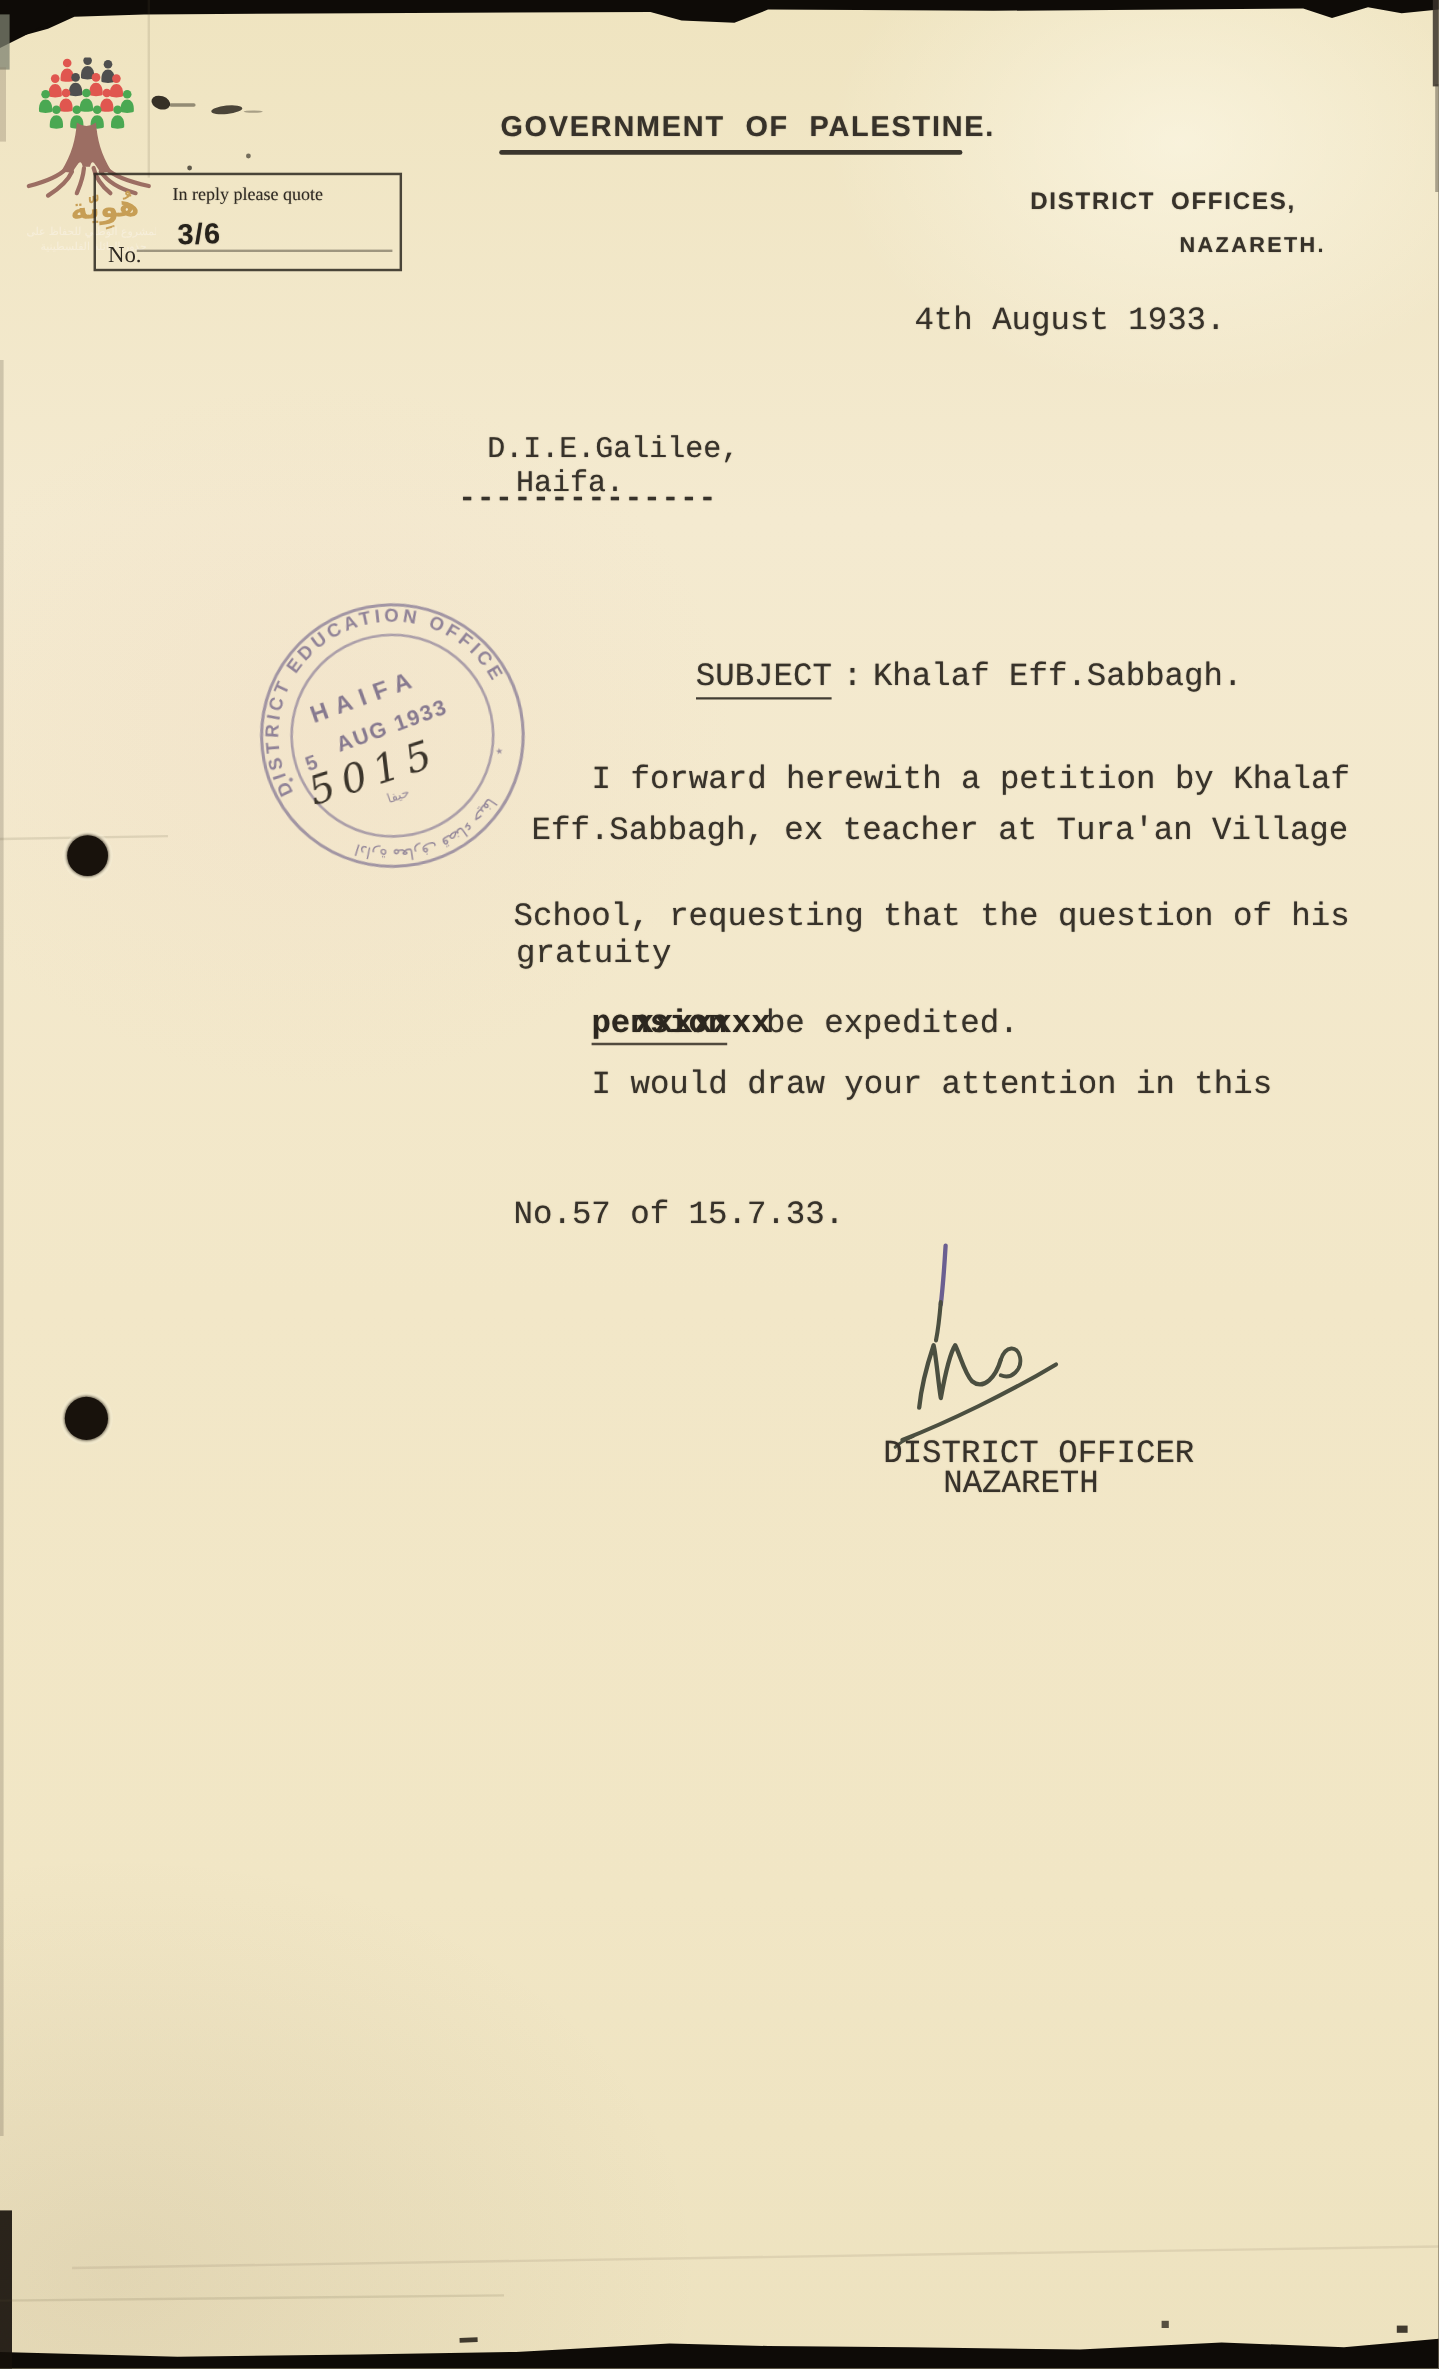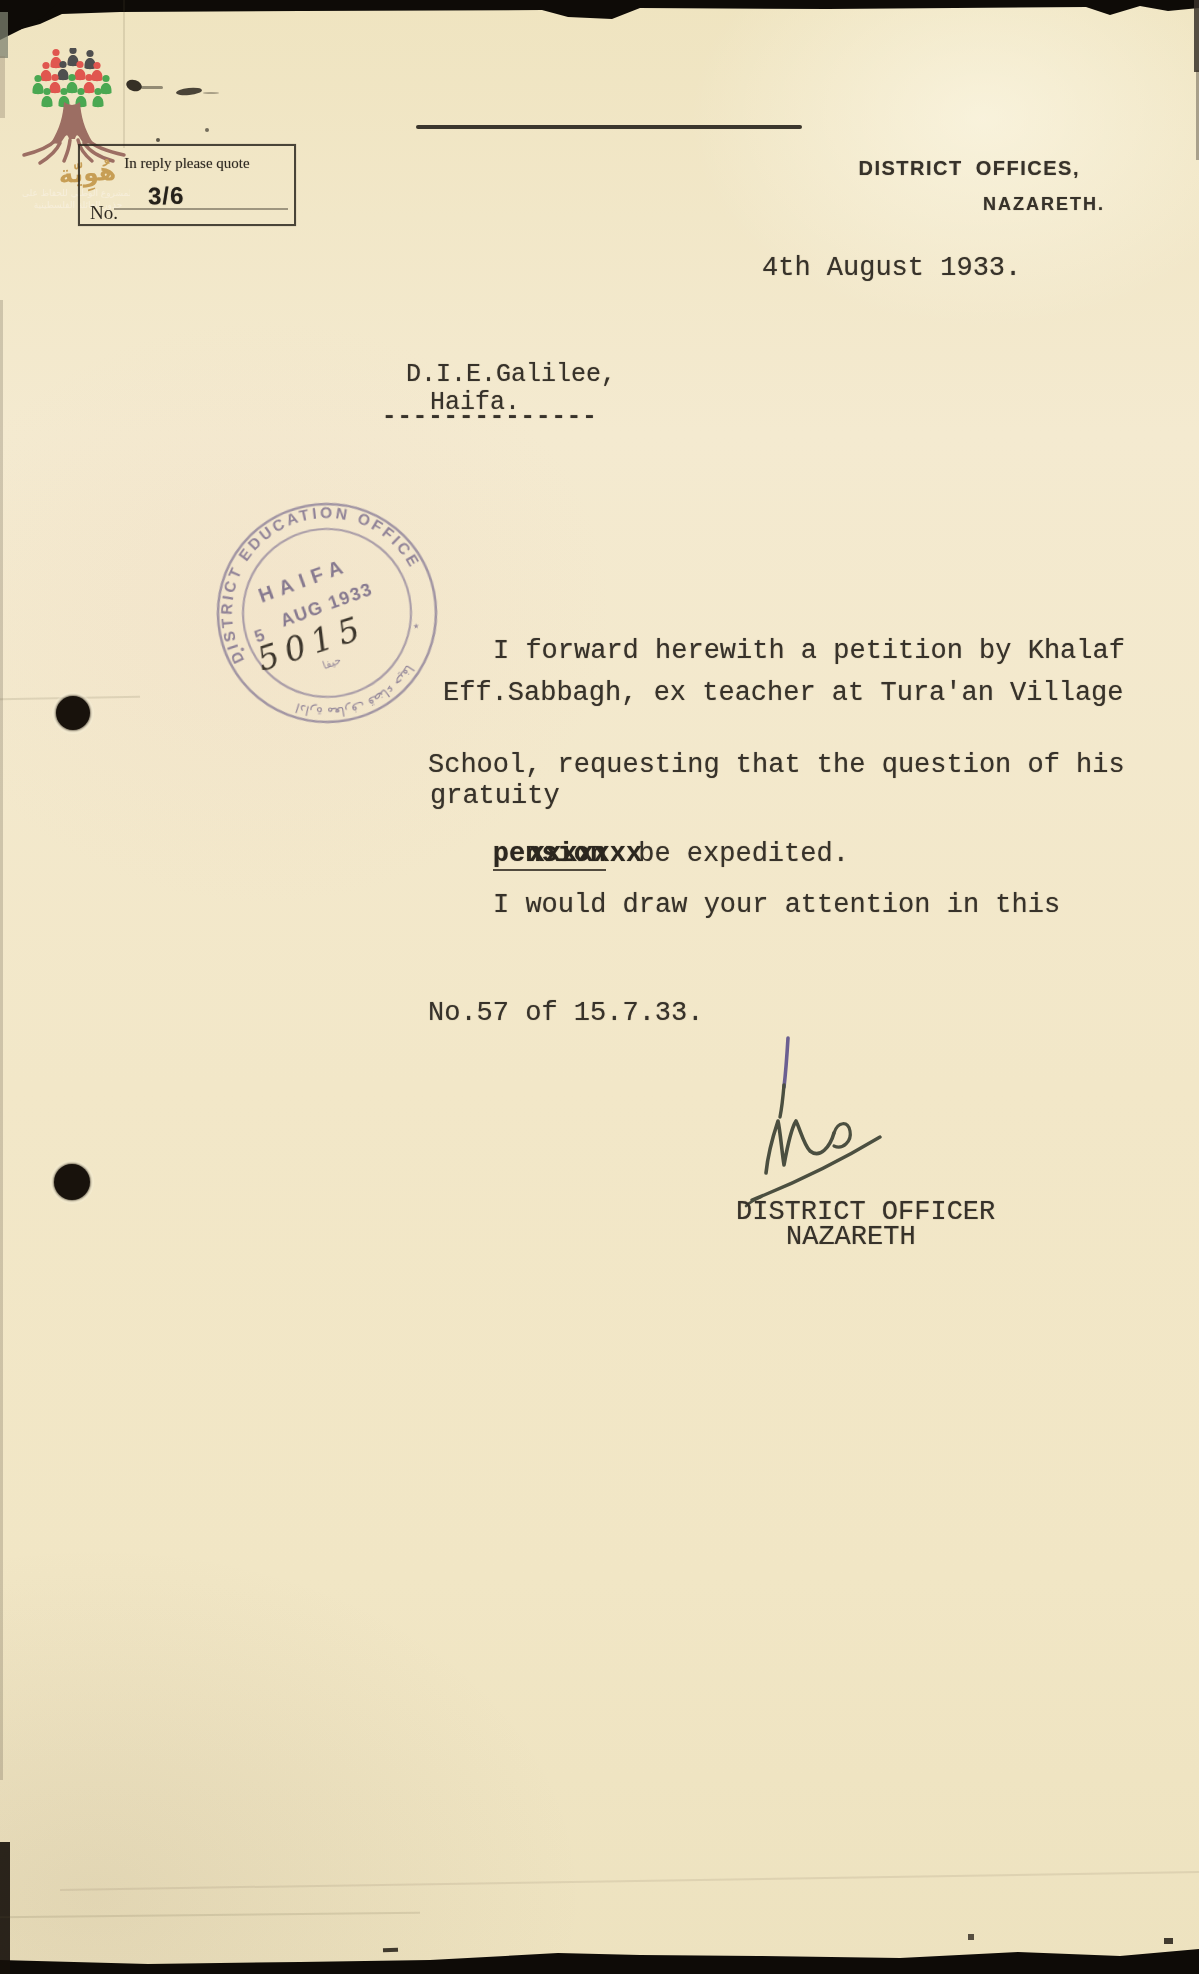--- a/index.html
+++ b/index.html
@@ -19,21 +19,21 @@
   .fs27{font-size:27px;text-align:right;} .fs25{font-size:25px;} .fs24{font-size:24px;}
   
   .printed{position:absolute;font-family:"Liberation Sans",sans-serif;font-weight:bold;
            color:#37322a;text-shadow:0 0 1px rgba(45,40,30,0.5);white-space:pre;}
   .gov-title{font-size:24px;letter-spacing:1.5px;word-spacing:9px;}
   .gov-underline{position:absolute;background:#2b2720;opacity:0.92;border-radius:2px;}
   .dist{font-size:20px;letter-spacing:1.5px;word-spacing:6px;}
   .naz{font-size:18px;letter-spacing:2px;}
   
   .reply-box{position:absolute;left:78px;top:144px;width:214px;height:78px;
-             border:2px solid rgba(44,39,30,0.85);box-shadow:0 0 1px rgba(44,39,30,0.4);}
+             border:2px solid rgba(44,39,30,0.85);box-shadow:0 0 1px rgba(44,39,30,0.4);padding-left:39px;}
   .reply-caption{position:absolute;left:0;right:0;top:9px;text-align:center;
                  font-family:"Liberation Serif",serif;font-size:15px;color:#2f2a22;
                  text-shadow:0 0 1px rgba(47,42,34,0.4);}
   .reply-no{position:absolute;left:10px;top:56px;font-family:"Liberation Serif",serif;
             font-size:19px;color:#2f2a22;}
   .reply-number{position:absolute;left:68px;top:36px;font-family:"Liberation Sans",sans-serif;
             font-weight:bold;font-size:24px;color:#26221b;transform:rotate(-1.5deg);
             text-shadow:0 0 1px rgba(38,34,27,0.5);letter-spacing:1px;}
   .reply-line{position:absolute;left:34px;right:6px;top:62px;height:2px;
               background:rgba(58,50,40,0.45);}
@@ -133,20 +133,21 @@
   <div class="smudge" style="left:205px;top:128px;width:4px;height:4px;opacity:0.6;"></div>
   <div class="smudge" style="left:156px;top:138px;width:4px;height:4px;opacity:0.7;"></div>
 
   <div class="reply-box">
     <div class="reply-caption">In reply please quote</div>
     <div class="reply-no">No.</div>
     <div class="reply-number">3/6</div>
     <div class="reply-line"></div>
   </div>
 
+  <div class="printed gov-title" style="left:417px;top:92px;">GOVERNMENT OF PALESTINE.</div>
   <div class="gov-underline" style="left:416px;top:125px;width:386px;height:4px;"></div>
   <div class="printed dist" style="right:119px;top:157px;">DISTRICT OFFICES,</div>
   <div class="printed naz" style="right:94px;top:194px;">NAZARETH.</div>
   <div class="tw fs27" style="left:762px;top:253px;">4th August 1933.</div>
 
   <div class="tw fs25" style="left:406px;top:360px;text-align:center;">D.I.E.Galilee,</div>
   <div class="tw fs25" style="left:430px;top:388px;">Haifa.</div>
   <div class="tw fs24 dashes" style="left:382px;top:403px;">--------------</div>
 
   <svg class="abs stamp-svg" style="left:207px;top:493px;transform:rotate(-6deg);" width="240" height="240" viewBox="0 0 240 240">
@@ -166,20 +167,23 @@
     <text x="204" y="146" font-size="12" fill="rgba(118,105,138,0.8)">٭</text>
     <g transform="rotate(-14 120 120)">
       <text x="62" y="88" font-family="Liberation Sans" font-size="20" font-weight="bold" letter-spacing="7" fill="rgba(110,97,130,0.9)">HAIFA</text>
       <text x="44" y="124" font-family="Liberation Sans" font-size="17" font-weight="bold" fill="rgba(110,97,130,0.85)">5</text>
       <text x="74" y="118" font-family="Liberation Sans" font-size="18" font-weight="bold" letter-spacing="1.5" fill="rgba(110,97,130,0.9)">AUG 1933</text>
       <text x="98" y="172" font-family="DejaVu Sans" font-size="11" fill="rgba(118,105,138,0.8)">حيفا</text>
     </g>
     <text x="46" y="160" font-family="DejaVu Serif" font-style="italic" font-size="33" letter-spacing="7" fill="#28221a" transform="rotate(-12 100 150)">5015</text>
   </svg>
 
+  <div class="tw fs27" style="left:515px;top:520px;">
+    <span class="subj-label">SUBJECT</span><span class="subj-sep">:</span><span>Khalaf Eff.Sabbagh.</span>
+  </div>
 
   <div class="tw fs27" style="left:493px;top:636px;">I forward herewith a petition by Khalaf</div>
   <div class="tw fs27" style="left:428px;top:678px;margin-left:15px;">Eff.Sabbagh, ex teacher at Tura'an Village</div>
   <div class="tw fs27" style="left:428px;top:750px;">School, requesting that the question of his</div>
   <div class="tw fs27" style="left:430px;top:781px;">gratuity</div>
   <div class="tw fs27" style="left:428px;top:809px;">
     <span class="struck"><span>pension</span><span class="sx">xxxxxxx</span></span><span class="after-struck">be expedited.</span>
   </div>
 
   <div class="tw fs27" style="left:493px;top:890px;">I would draw your attention in this</div>

